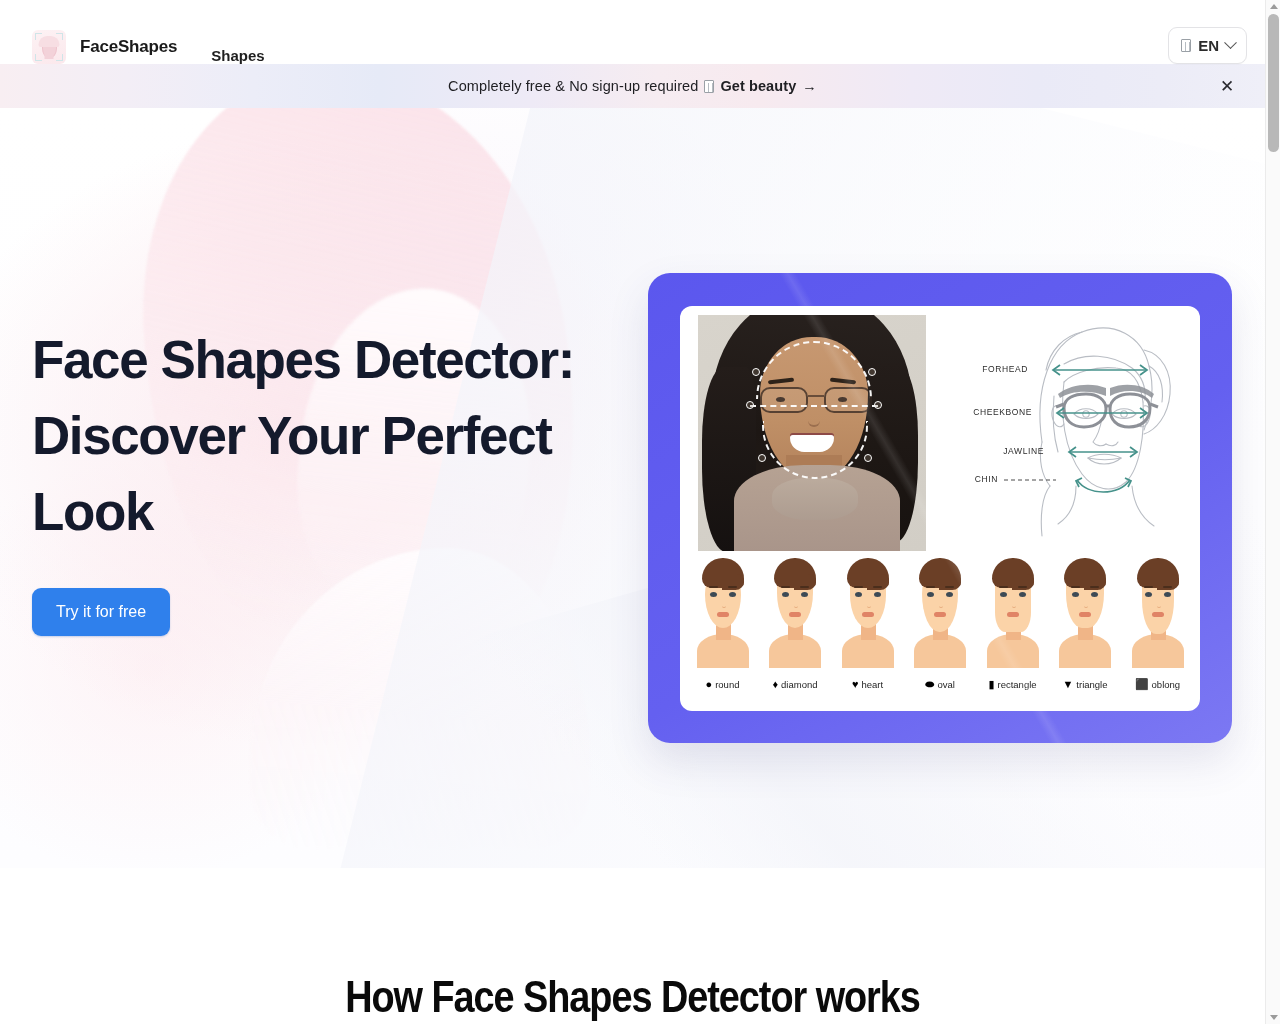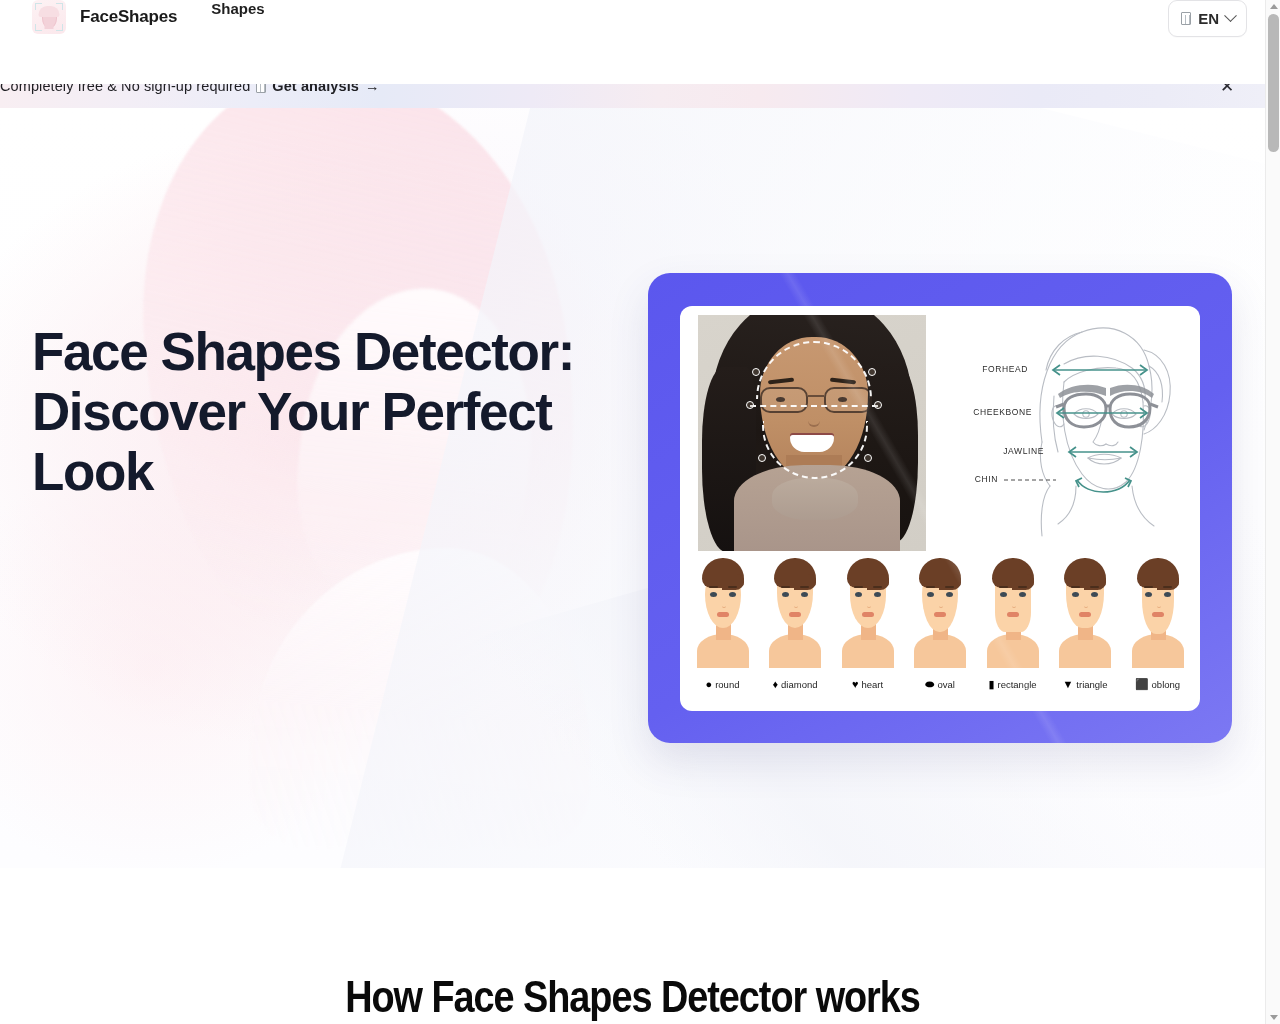--- a/index.html
+++ b/index.html
@@ -39,23 +39,23 @@
   .sb-arrow.bot i { border-top: 5px solid #9a9a9a; }
   .sb-thumb {
     position: absolute; left: 2px; top: 14px;
     width: 11px; height: 138px;
     background: #b8b8b8; border-radius: 6px;
   }
 
   
   .header {
     position: absolute; top: 0; left: 0;
-    width: 1265px; height: 84px;
+    width: 1265px; height: 64px;
     background: #ffffff;
-    display: flex; align-items: flex-start;
+    display: flex; align-items: flex-end;
     padding: 0 18px 0 32px;
     z-index: 60;
   }
   .brand-row { display:flex; align-items:center; gap: 14px; }
   .logo {
     position: relative;
     width: 34px; height: 34px;
     border-radius: 6px;
     background: linear-gradient(160deg,#fdf2f4 0%, #fbe8ec 100%);
     display: flex; align-items: center; justify-content: center;
@@ -116,21 +116,21 @@
   }
 
   
   .banner {
     position: absolute; top: 64px; left: 0;
     width: 1265px; height: 44px;
     background: linear-gradient(90deg,
       #f8eef2 0%, #f3eef6 10%, #ecedf8 20%, #e6eaf7 30%,
       #eeeaf6 42%, #f6ecf1 52%, #f7eaef 60%,
       #efeaf6 72%, #eaeaf7 82%, #ececf7 92%, #efeff8 100%);
-    display:flex; align-items:center; 
+    display:flex; align-items:center; justify-content:center;
     z-index: 55;
   }
   .banner-text {
     font-size: 14.5px; color: #1f1f23; letter-spacing: .1px;
     display:flex; align-items:center; gap: 6px;
   }
   .banner-text b { font-weight: 700; }
   .banner-close {
     position:absolute; right: 27px; top: 50%; transform: translateY(-50%);
     width: 22px; height: 22px; cursor:pointer;
@@ -186,21 +186,21 @@
   .diag2 {
     position:absolute; top: 420px; left: 470px;
     width: 900px; height: 900px;
     background: linear-gradient(65deg, rgba(255,255,255,0) 40%, rgba(244,245,250,.85) 52%, rgba(250,250,253,.4) 72%, rgba(255,255,255,0) 100%);
     transform: rotate(-16deg);
   }
 
   
   .hero-text { position:absolute; left: 32px; top: 214px; width: 560px; z-index: 6; }
   .hero-h1 {
-    font-size: 53px; line-height: 60px; font-weight: 800;
+    font-size: 53px; line-height: 76px; font-weight: 800;
     color: #141a2c; letter-spacing: -1.4px;
   }
   .hero-sub {
     margin-top: 30px;
     font-size: 16.5px; line-height: 32px; color: #44474e; max-width: 470px;
   }
   .cta {
     display:inline-block; margin-top: 38px;
     background: #2f80ec; color:#fff;
     font-size: 16px; border: none; border-radius: 9px;
@@ -399,36 +399,37 @@
       <span class="tofu"></span>
       <span class="lang-code">EN</span>
       <span class="chev"></span>
     </div>
   </div>
 
   <div class="banner">
     <div class="banner-text">
       <span>Completely free &amp; No sign-up required</span>
       <span class="tofu"></span>
-      <b>Get analysis</b>
+      <b>Get beauty</b>
       <b>→</b>
     </div>
     <div class="banner-close">✕</div>
   </div>
 
   <div class="hero">
     <div class="hero-bg"></div>
     <div class="wm-hair"></div>
     <div class="wm-face"></div>
     <div class="wm-shoulder"></div>
     <div class="diag"></div>
     <div class="diag2"></div>
 
     <div class="hero-text">
       <h1 class="hero-h1">Face Shapes Detector: Discover Your Perfect Look</h1>
+      <button class="cta">Try it for free</button>
     </div>
 
     <div class="card-outer">
       <div class="card-inner">
 
         <div class="card-top">
 
           <div class="photo">
             <div class="ph-hair"></div>
             <div class="ph-hair2"></div>

